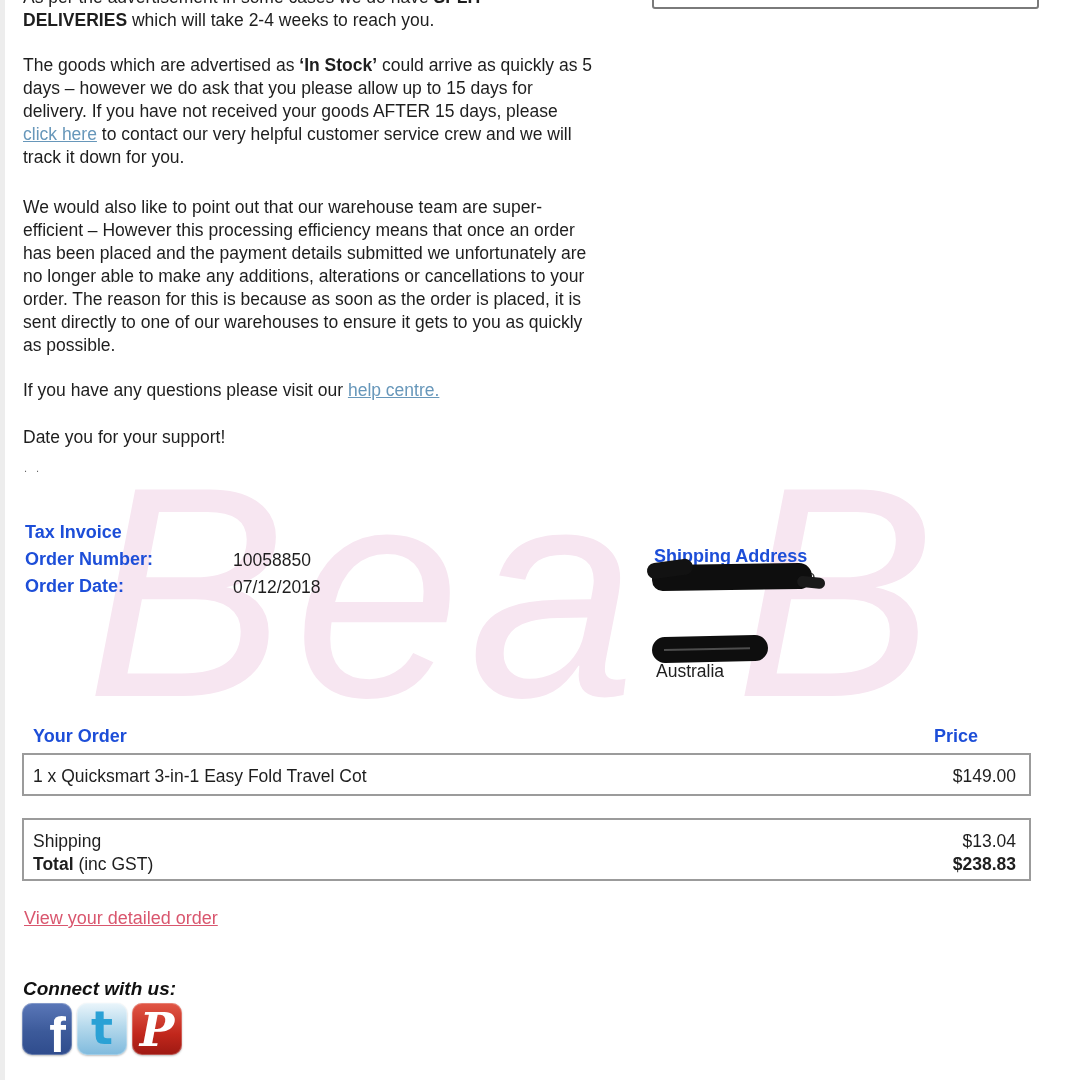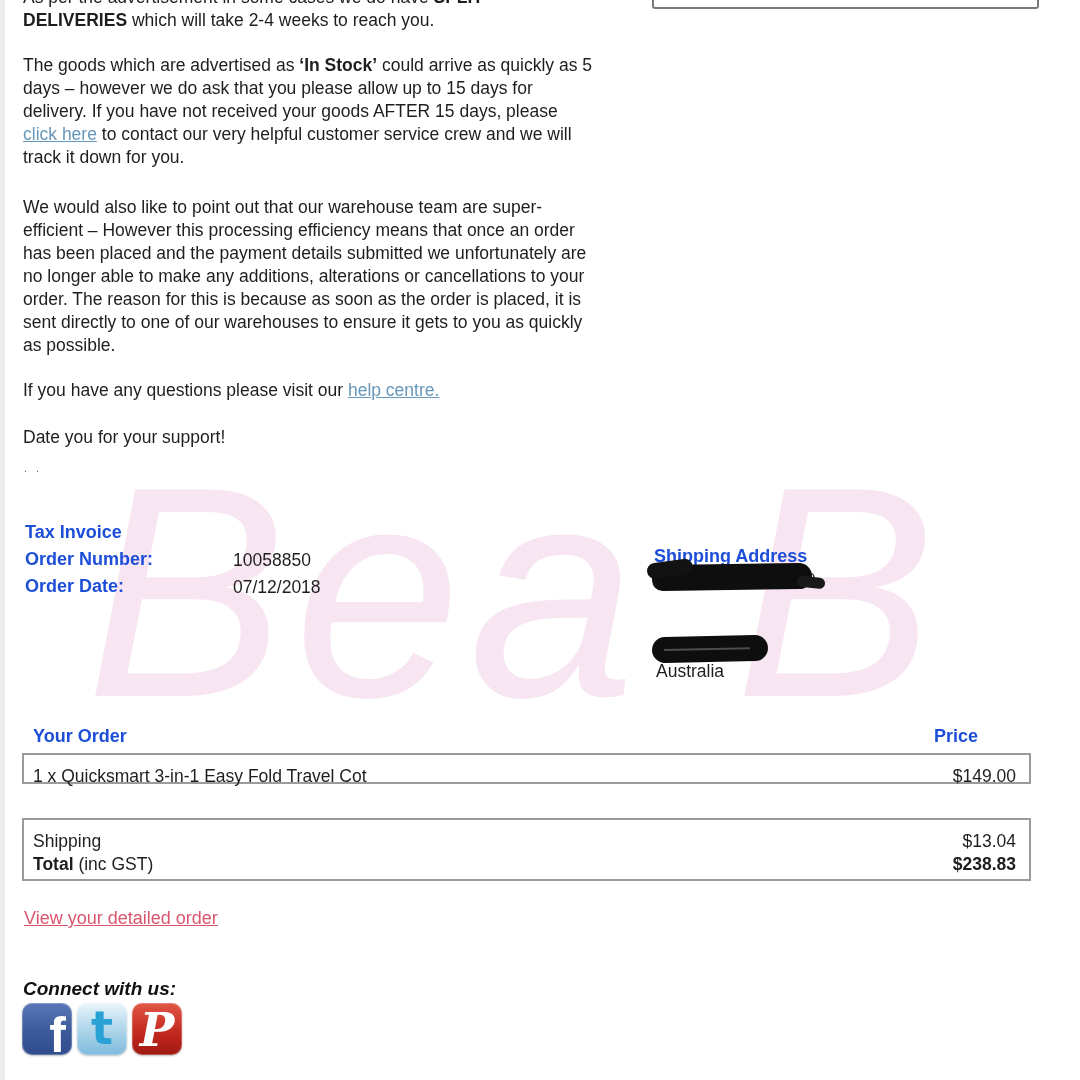--- a/index.html
+++ b/index.html
@@ -33,21 +33,21 @@
   
   .redact{position:absolute;background:#0e0e0e;z-index:3;}
   #redact-1{left:652px;top:564px;width:160px;height:26px;border-radius:13px 16px 16px 13px;transform:rotate(-0.8deg);}
   #redact-1::before{content:"";position:absolute;left:-5px;top:-4px;width:46px;height:16px;background:#121212;border-radius:10px;transform:rotate(-7deg);}
   #redact-1::after{content:"";position:absolute;right:-13px;bottom:1px;width:28px;height:11px;background:#1a1a1a;border-radius:7px;transform:rotate(7deg);}
   #redact-e{left:806px;top:567px;font-size:17px;color:#3a3a3a;z-index:2;}
   #redact-2{left:652px;top:636px;width:116px;height:26px;border-radius:13px;transform:rotate(-1.2deg);}
   #redact-2::after{content:"";position:absolute;left:12px;top:12px;width:86px;height:2px;background:#4d4d4d;}
   
   .obox{position:absolute;left:22px;width:1009px;border:2px solid #9b9b9b;background:#ffffff;z-index:2;box-sizing:border-box;}
-  #item-box{top:753px;height:31px;}
+  #item-box{top:753px;height:43px;}
   #totals-box{top:818px;height:63px;}
   .cell{position:absolute;font-size:17.5px;color:#1e1e1e;white-space:nowrap;}
   .cell-r{right:13px;text-align:right;}
   #view-link{left:24px;top:908px;font-size:18px;z-index:2;}
   
   #connect-label{left:23px;top:978px;font-size:19px;font-style:italic;font-weight:bold;color:#111;z-index:2;}
   .sicon{position:absolute;top:1003px;width:50px;height:52px;border-radius:10px;z-index:2;overflow:hidden;
          box-shadow:inset 0 0 0 1px rgba(255,255,255,0.25),0 1px 2px rgba(0,0,0,0.25);display:block;}
   #fb-icon{left:22px;background:linear-gradient(180deg,#5a77b8 0%,#3c5a9a 55%,#2f4c8d 100%);}
   #fb-icon .glyph{position:absolute;right:6px;bottom:-9px;color:#fff;font-weight:bold;font-size:50px;font-family:"Liberation Sans",sans-serif;}

